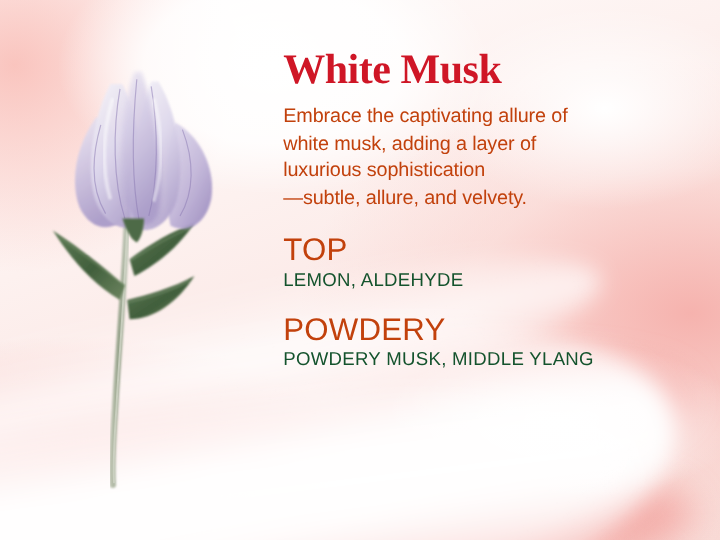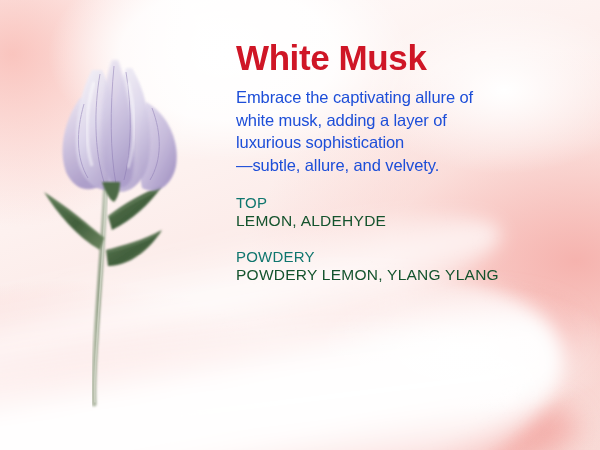--- a/index.html
+++ b/index.html
@@ -91,32 +91,33 @@
     top: 40px;
     width: 340px;
   }
   .title {
     font-size: 35px;
     font-weight: bold;
     color: #cf1626;
     letter-spacing: -0.4px;
     line-height: 1.05;
     margin: 0 0 9px 0;
+    font-family: Liberation Serif, serif;
   }
   .desc {
     font-size: 16.5px;
-    color: #1d4ed8;
+    color: #c2410c;
     line-height: 1.38;
     margin: 0;
     letter-spacing: -0.1px;
   }
   .note-group { margin-top: 17px; }
   .note-head {
-    font-size: 15px;
-    color: #0f766e;
+    font-size: 26px;
+    color: #c2410c;
     letter-spacing: 0.2px;
     margin: 0 0 1px 0;
     line-height: 1.15;
   }
   .note-body {
     font-size: 15.5px;
     color: #14532d;
     letter-spacing: 0.25px;
     margin: 0;
     line-height: 1.2;
@@ -217,18 +218,18 @@
       <span>—subtle, allure, and velvety.</span>
     </p>
 
     <div class="note-group">
       <p class="note-head">TOP</p>
       <p class="note-body">LEMON, ALDEHYDE</p>
     </div>
 
     <div class="note-group">
       <p class="note-head">POWDERY</p>
-      <p class="note-body">POWDERY LEMON, YLANG YLANG</p>
+      <p class="note-body">POWDERY MUSK, MIDDLE YLANG</p>
     </div>
 
   </div>
 
 </div>
 
 </body></html>

